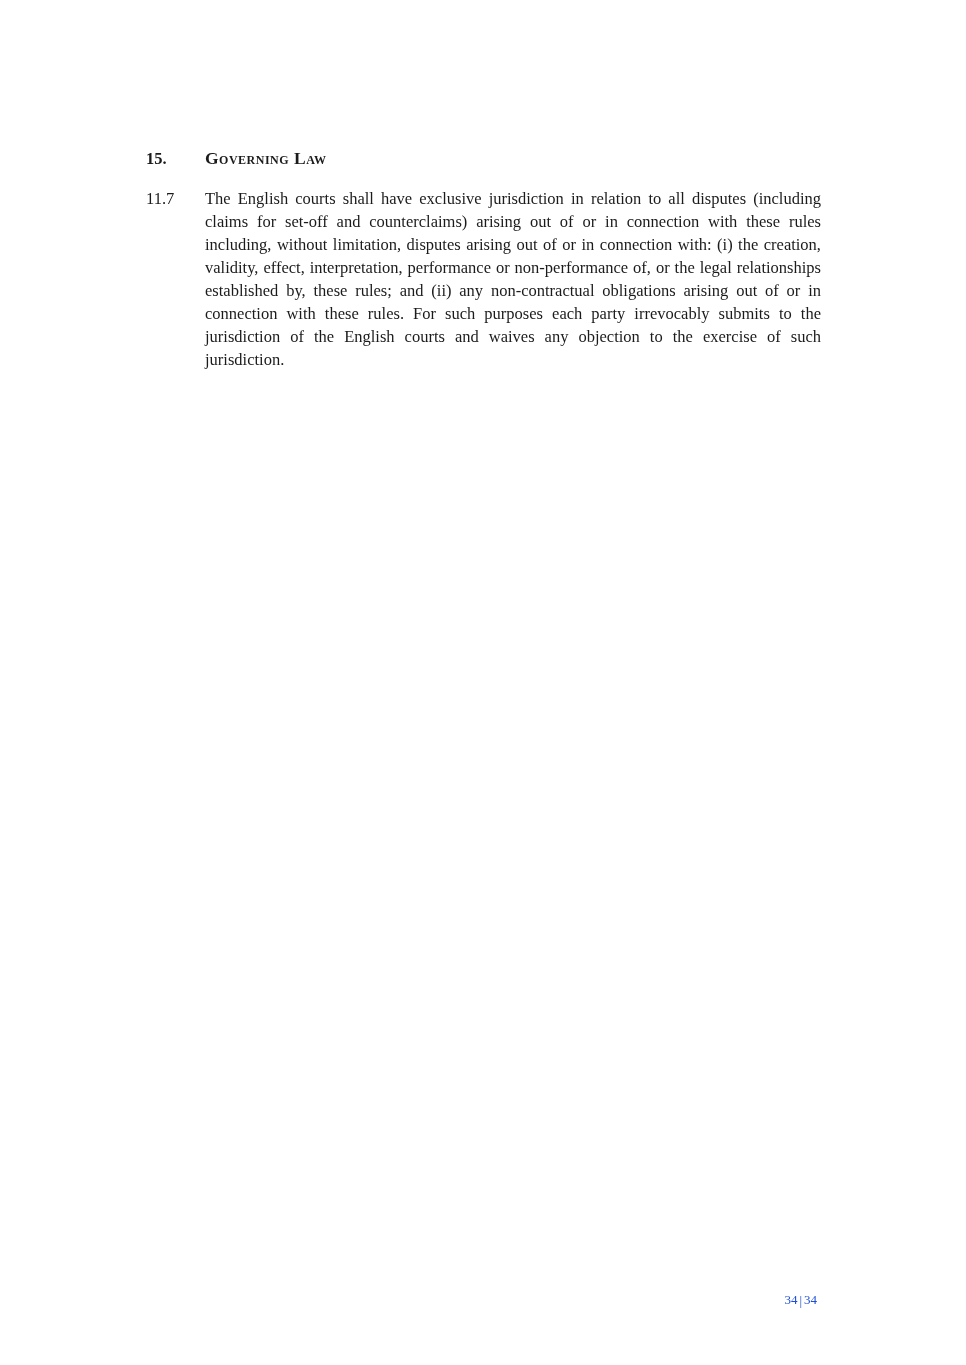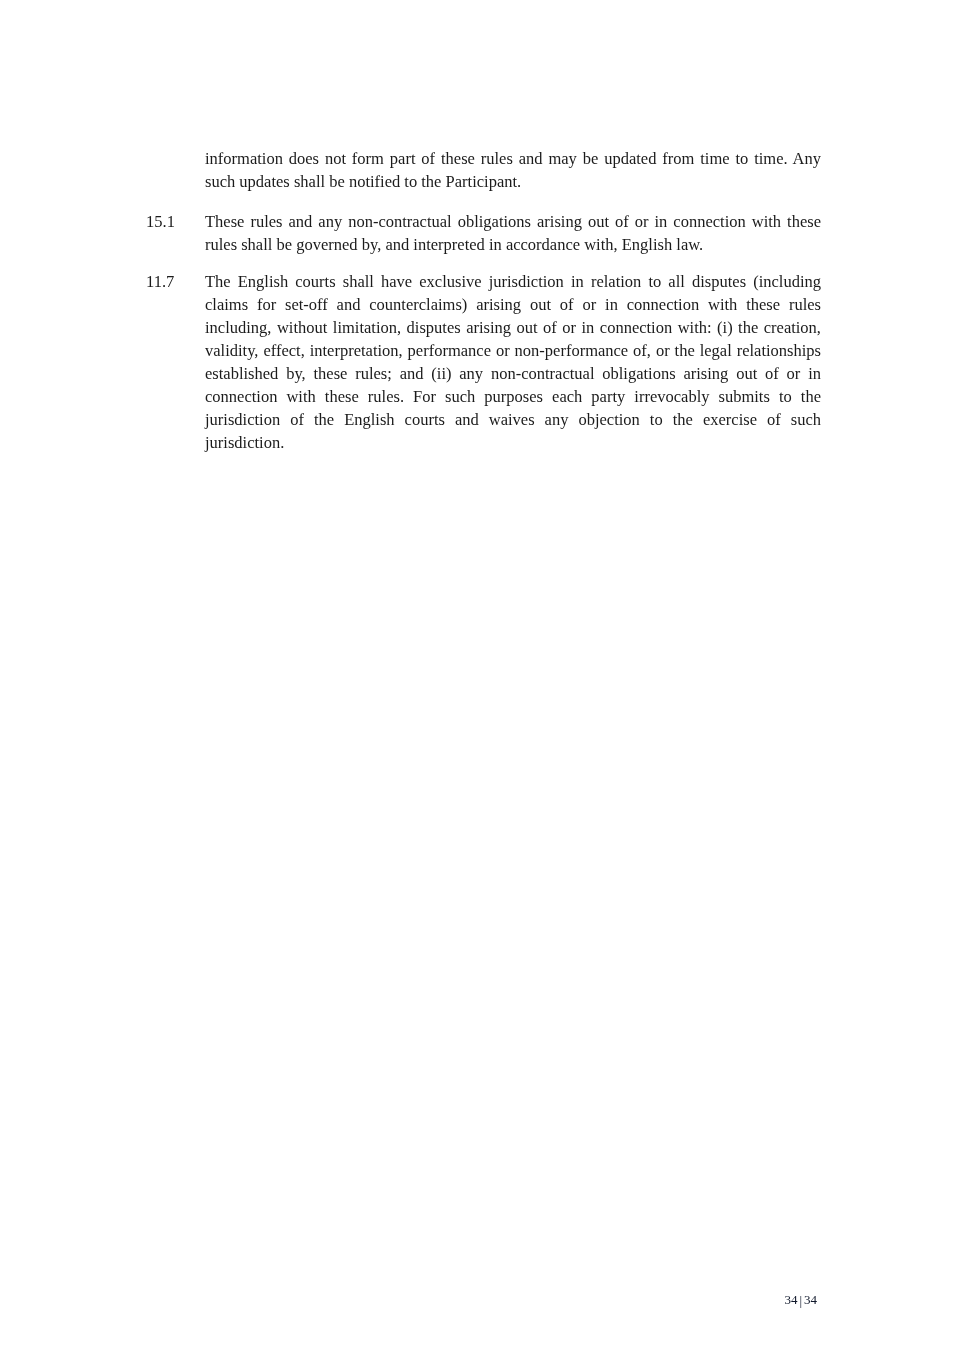--- a/index.html
+++ b/index.html
@@ -66,42 +66,41 @@
   }
   .clause-body {
     width: 616px;
   }
   .footer {
     position: absolute;
     right: 149px;
     bottom: 57px;
     font-size: 13px;
     line-height: 16px;
-    color: #0f172a;
+    color: #1d4ed8;
   }
   .footer .bar {
     display: inline-block;
     margin: 0 2px;
     transform: translateY(1px);
   }
 </style>
 </head>
 <body>
 
 <div class="page">
 
   <div class="content">
 
-    <p class="body-text intro-para">information does not form part of these rules and may be updated from time to time. Any such updates shall be notified to the Participant.</p>
 
+    <div class="section-heading-row">
+      <span class="section-number">15.</span>
+      <span class="section-title">Governing Law</span>
+    </div>
 
-    <div class="clause-row">
-      <span class="clause-number">15.1</span>
-      <p class="body-text clause-body" style="margin:0">These rules and any non-contractual obligations arising out of or in connection with these rules shall be governed by, and interpreted in accordance with, English law.</p>
-    </div>
 
     <div class="clause-row">
       <span class="clause-number">11.7</span>
       <p class="body-text clause-body" style="margin:0">The English courts shall have exclusive jurisdiction in relation to all disputes (including claims for set-off and counterclaims) arising out of or in connection with these rules including, without limitation, disputes arising out of or in connection with: (i) the creation, validity, effect, interpretation, performance or non-performance of, or the legal relationships established by, these rules; and (ii) any non-contractual obligations arising out of or in connection with these rules. For such purposes each party irrevocably submits to the jurisdiction of the English courts and waives any objection to the exercise of such jurisdiction.</p>
     </div>
 
   </div>
 
   <div class="footer">
     <span>34</span><span class="bar">|</span><span>34</span>

